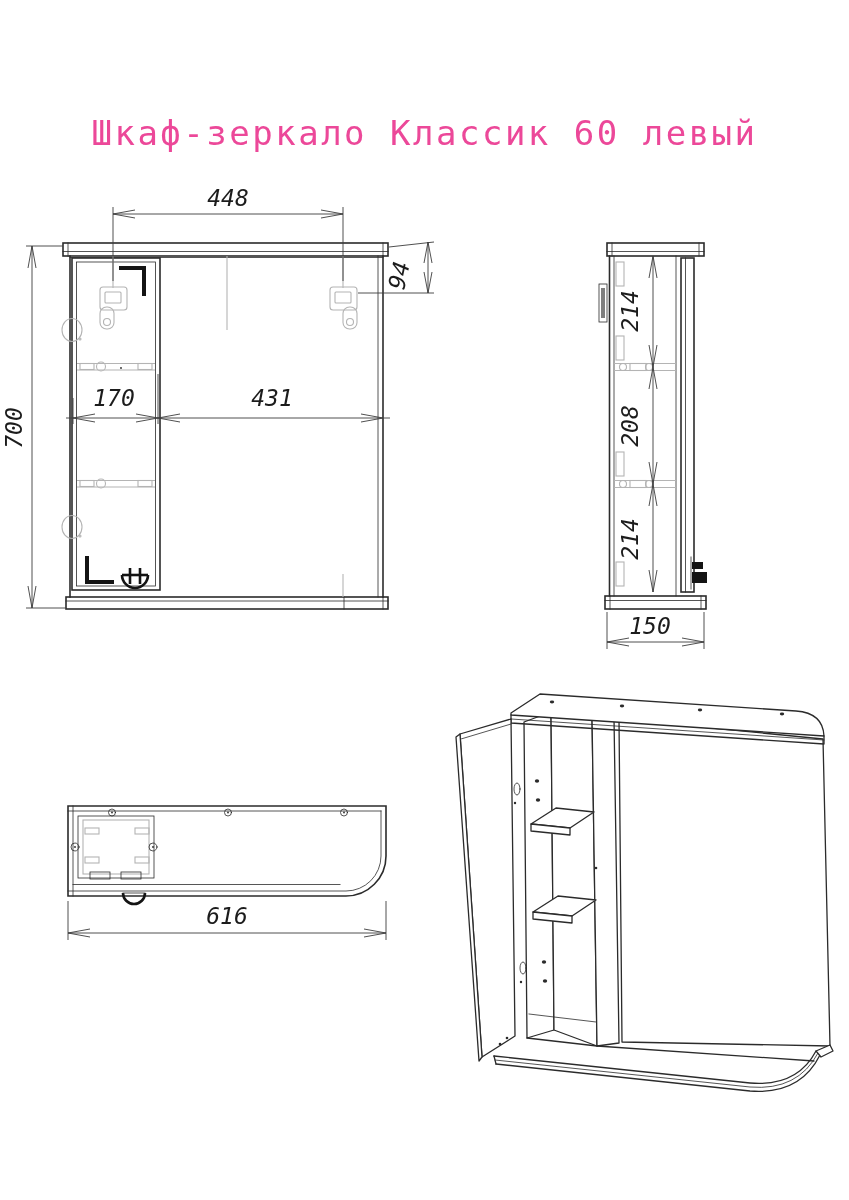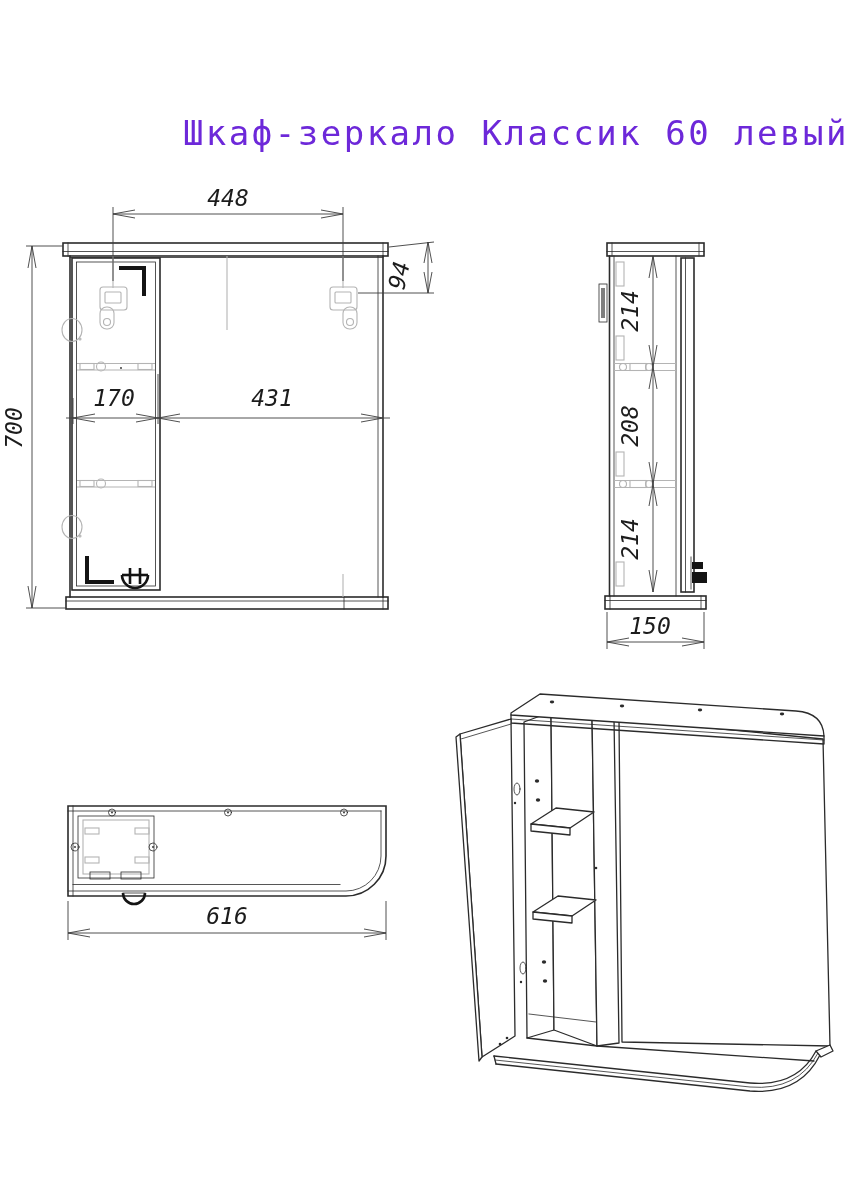--- a/index.html
+++ b/index.html
@@ -1,19 +1,19 @@
 <!DOCTYPE html>
 <html><head>
 <meta charset="utf-8">
 <style>
   html,body{margin:0;padding:0;background:#fff;}
   .sheet{position:relative;width:849px;height:1200px;background:#ffffff;overflow:hidden;
          font-family:"DejaVu Sans Mono",monospace;}
-  .title{position:absolute;top:113px;left:0;width:100%;text-align:right;
-         font-size:34px;letter-spacing:2.5px;color:#6d28d9;white-space:nowrap;}
+  .title{position:absolute;top:113px;left:0;width:100%;text-align:center;
+         font-size:34px;letter-spacing:2.5px;color:#ec4899;white-space:nowrap;}
   svg{position:absolute;left:0;top:0;}
   .ln {stroke:#2b2b2b;stroke-width:1.6;fill:none;stroke-linecap:square;}
   .ln2{stroke:#2b2b2b;stroke-width:0.8;fill:none;stroke-linecap:square;}
   .iso{stroke:#2b2b2b;stroke-width:1.3;fill:none;stroke-linejoin:round;stroke-linecap:round;}
   .isoF{stroke:#2b2b2b;stroke-width:1.3;fill:#ffffff;stroke-linejoin:round;}
   .dim{stroke:#3c3c3c;stroke-width:0.9;fill:none;}
   .gry{stroke:#b4b4b4;stroke-width:1.1;fill:none;}
   .thk{stroke:#141414;stroke-width:4;fill:none;}
   .thk2{stroke:#141414;stroke-width:2.6;fill:none;}
   .blk{fill:#141414;stroke:none;}

